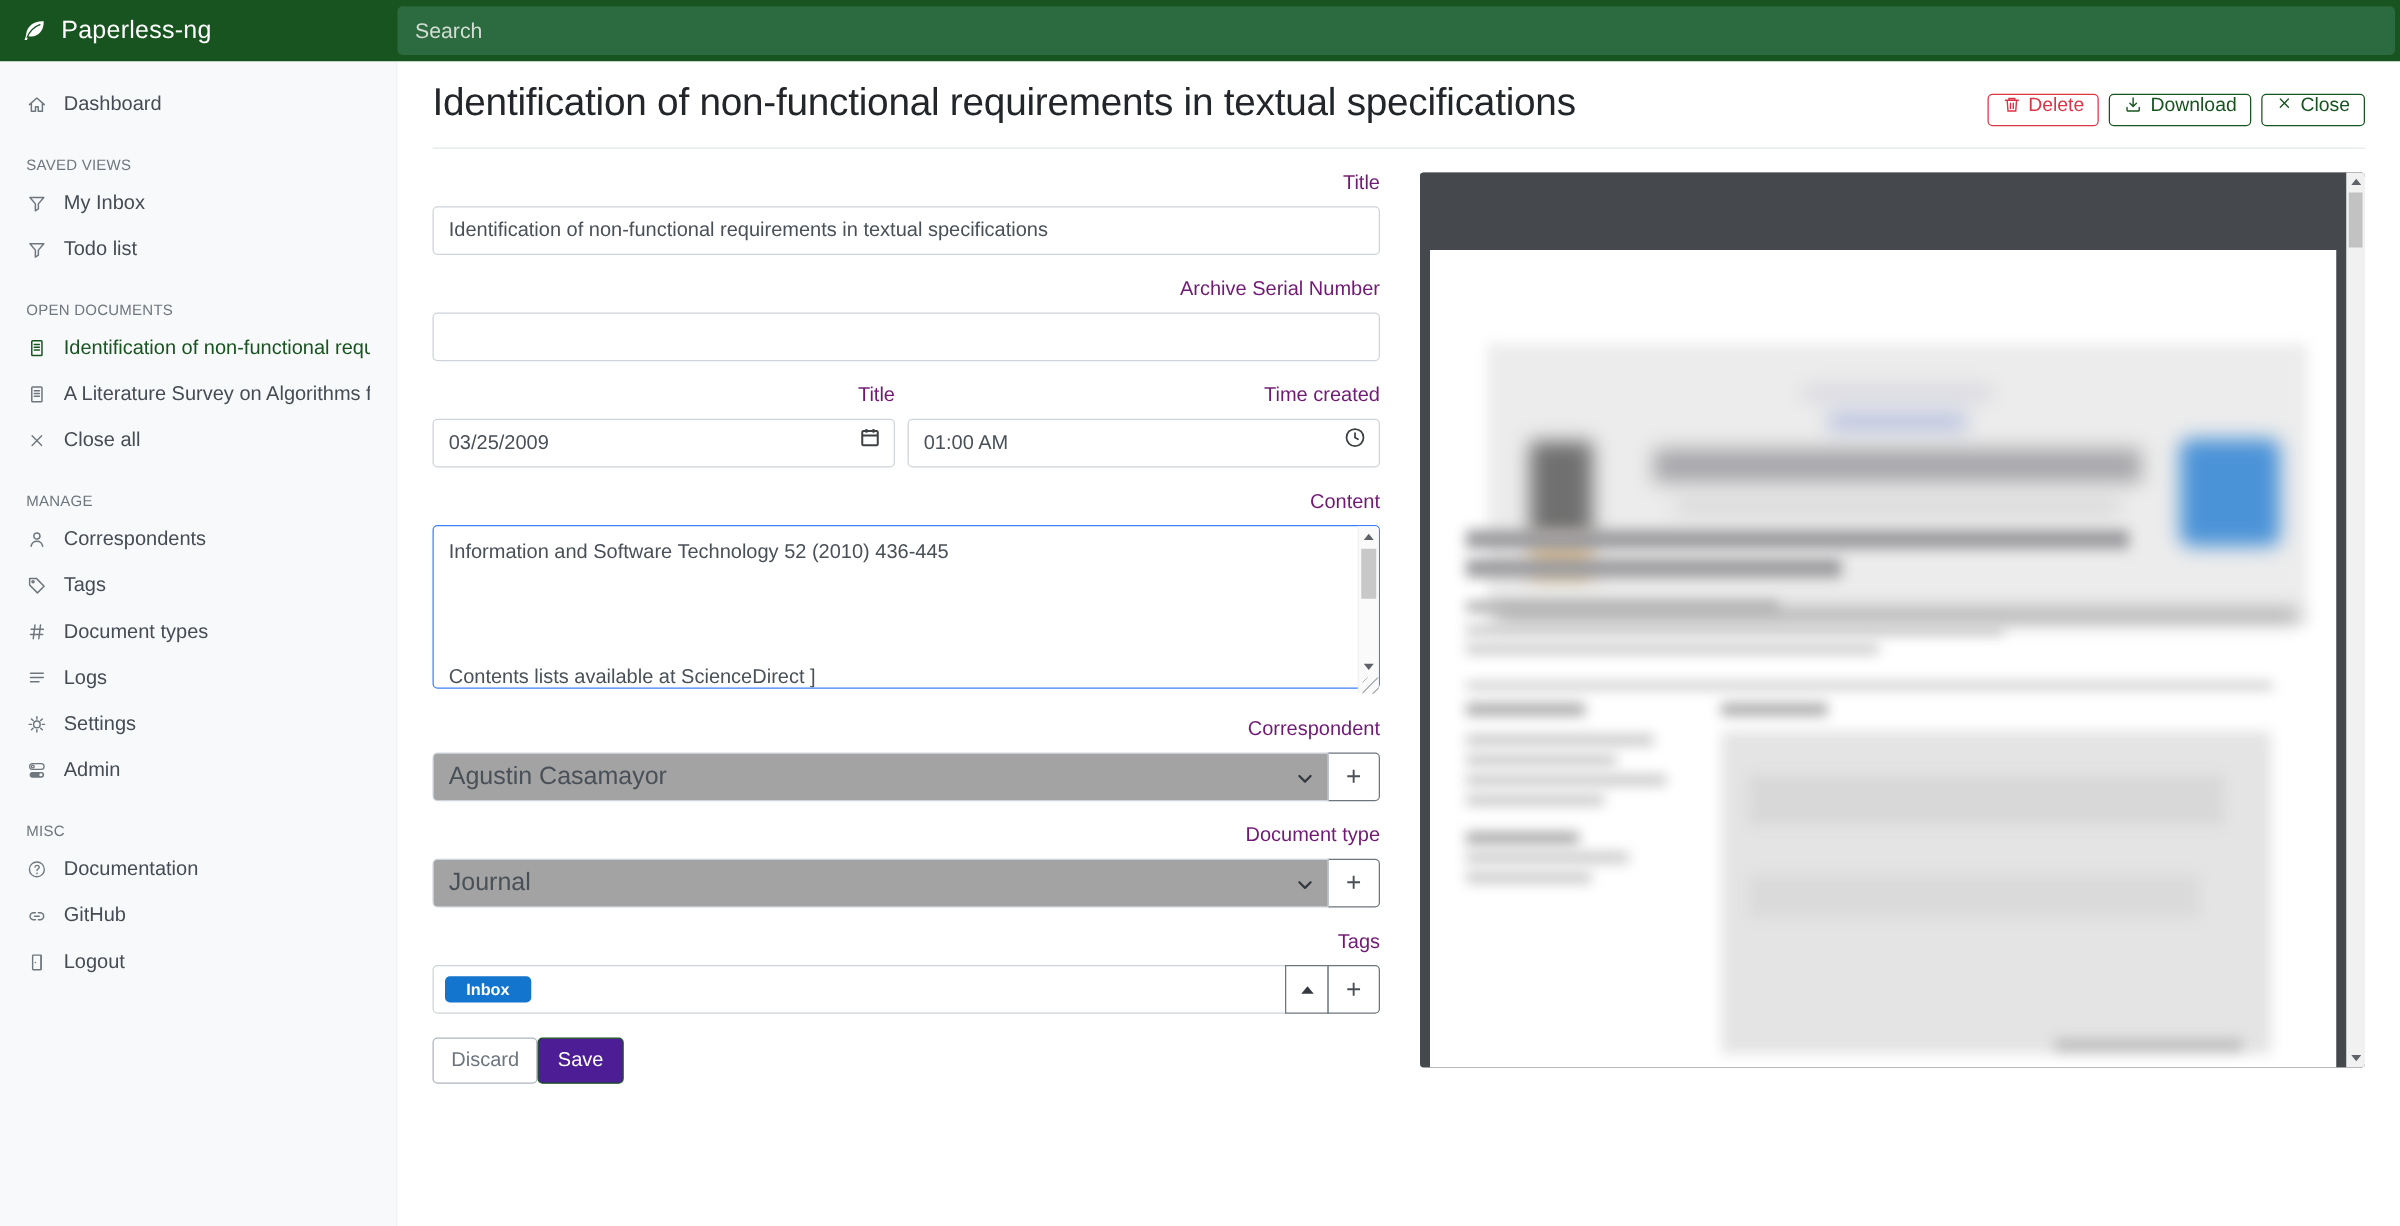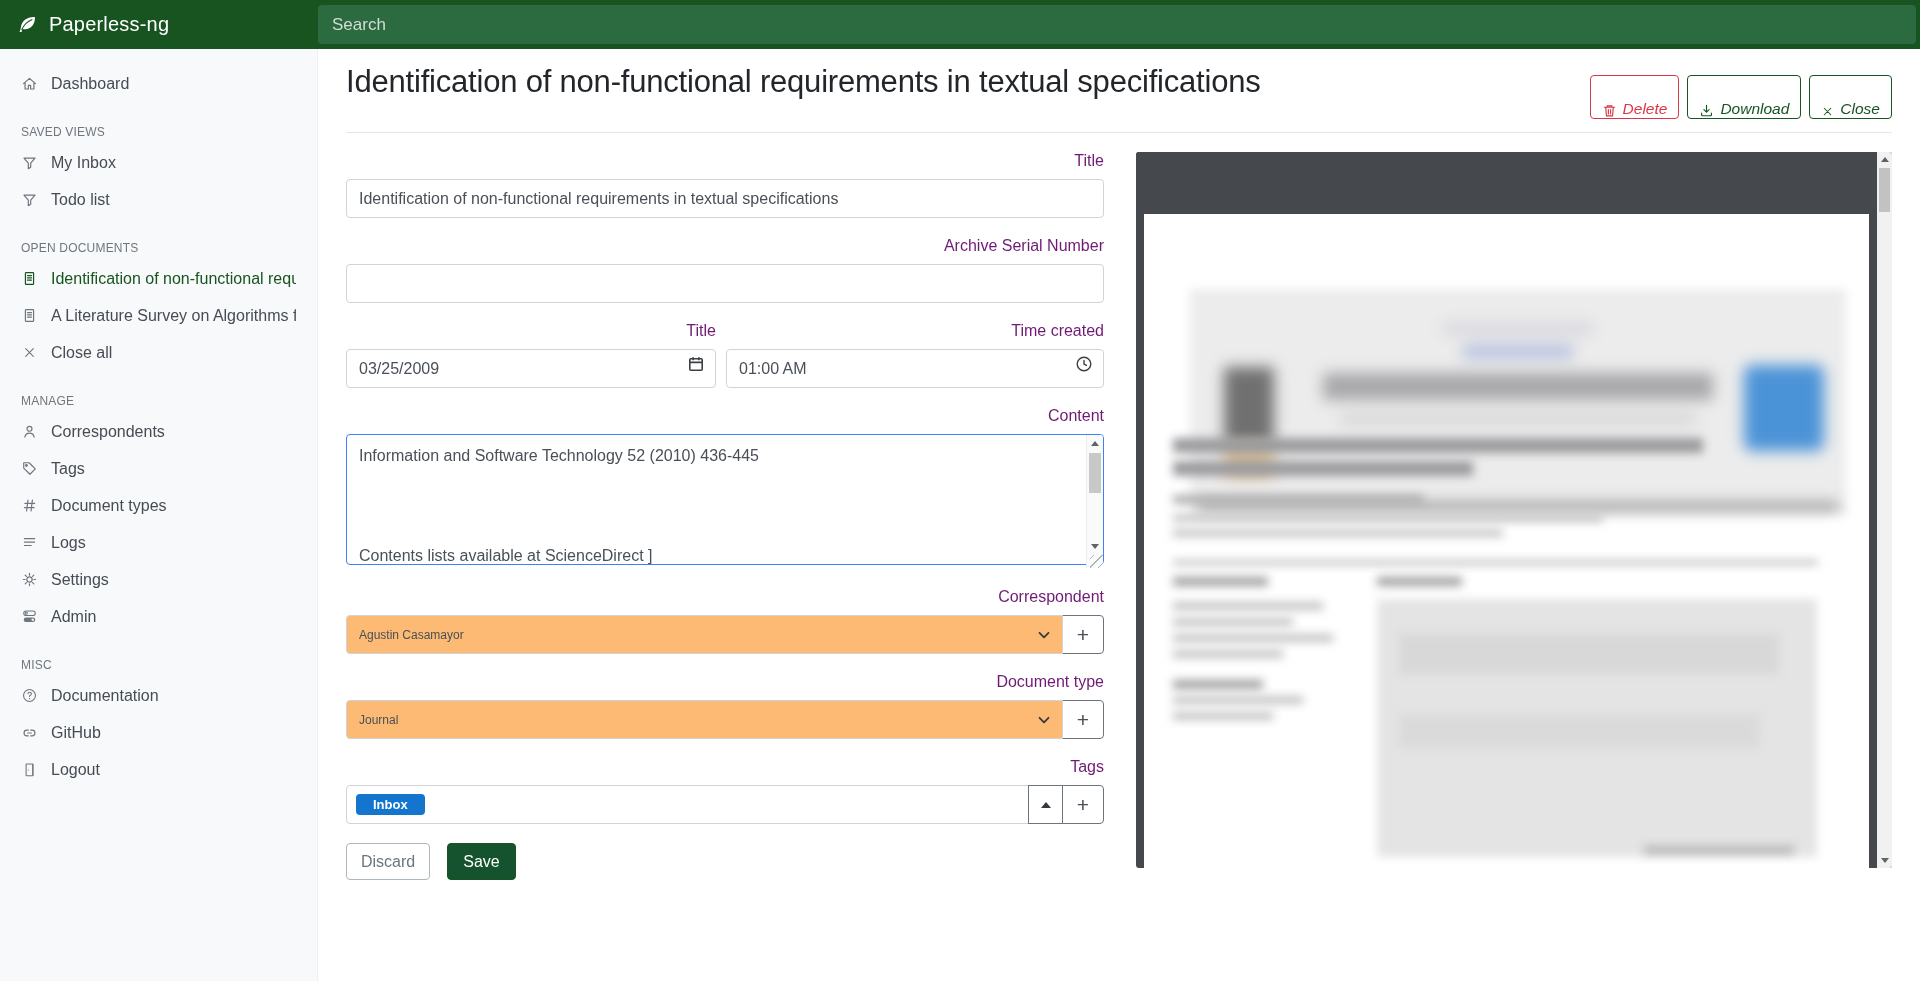--- a/index.html
+++ b/index.html
@@ -26,22 +26,22 @@
     align-items:center; justify-content:center; }
   .nav-item .lbl { overflow:hidden; text-overflow:clip; }
   .nav-item.active, .nav-item.active .ic { color:#17541f; }
   .nav-header { margin:23px 21px 4px; font-size:12px; line-height:15px; color:#6e767e; letter-spacing:.2px; }
   .ic svg { width:100%; height:100%; }
   
   .main { position:absolute; left:318px; top:49px; right:0; bottom:0; background:#fff; padding:0 28px; }
   .page-header { display:flex; border-bottom:1px solid #e4e7e9; padding-bottom:13px; }
   .page-title { flex:1; margin:9px 0 0; font-size:31px; font-weight:400; color:#22262a; line-height:47px; letter-spacing:-.2px; }
   .actions { display:flex; gap:8px; margin-top:26px; flex:none; align-self:flex-start; }
-  .btn-o { height:44px; padding:0 11px; border-radius:4px; background:#fff; font-size:15.5px;
-    display:inline-flex; align-items:flex-end; gap:6px; cursor:pointer; font-family:inherit;font-style:italic; }
+  .btn-o { height:26px; padding:0 11px; border-radius:4px; background:#fff; font-size:15.5px;
+    display:inline-flex; align-items:flex-start; gap:6px; cursor:pointer; font-family:inherit; }
   .btn-delete { color:#dc3545; border:1px solid #dc3545; }
   .btn-green  { color:#17541f; border:1px solid #17541f; }
   .btn-o svg { flex:none; }
   .content-row { display:flex; margin-top:19px; }
   
   .form-col { width:758px; flex:none; margin-right:32px; }
   .fg { margin-bottom:19px; }
   .fg label { display:block; font-size:16px; color:#701a75; margin-bottom:9px;text-align:right; }
   .inp { width:100%; height:39px; border:1px solid #ced4da; border-radius:4px; font-size:16px;
     color:#495057; padding:0 12px; background:#fff; font-family:inherit; outline:none; }
@@ -58,36 +58,36 @@
   .arr { position:absolute; left:0; right:0; height:16px; display:flex; align-items:center; justify-content:center; cursor:pointer; }
   .arr-up { top:0; } .arr-down { bottom:14px; }
   .tri-up { width:0; height:0; border-left:4px solid transparent; border-right:4px solid transparent; border-bottom:5px solid #5f6368; }
   .tri-down { width:0; height:0; border-left:4px solid transparent; border-right:4px solid transparent; border-top:5px solid #5f6368; }
   .sb-thumb { position:absolute; left:2px; right:2px; background:#c8c8c8; cursor:pointer; }
   .ta-thumb { top:18px; height:40px; }
   .grip { position:absolute; right:1px; bottom:1px; width:13px; height:13px; border-radius:0 0 3px 0; cursor:nwse-resize;
     background:repeating-linear-gradient(-45deg, transparent 0 3px, #aeb3b8 3px 4px, transparent 4px 6px); }
   .input-group { display:flex; }
   .sel { flex:1; height:39px; border:1px solid #ced4da; border-radius:4px 0 0 4px; display:flex; align-items:center;
-    padding:0 30px 0 12px; font-size:12px; color:#495057; background:#fdba74; position:relative; cursor:pointer; }
+    padding:0 30px 0 12px; font-size:20px; color:#495057; background:#a3a3a3; position:relative; cursor:pointer; }
   .sel .chev { position:absolute; right:10px; top:11px; width:16px; height:16px; }
   .btn-plus { width:42px; height:39px; flex:none; border:1px solid #6c757d; border-radius:0 4px 4px 0; margin-left:-1px;
     background:#fff; color:#495057; font-size:21px; display:flex; align-items:center; justify-content:center; cursor:pointer; font-family:inherit; }
   .btn-caret { width:35px; height:39px; flex:none; border:1px solid #6c757d; margin-left:-1px; background:#fff;
     display:flex; align-items:center; justify-content:center; cursor:pointer; }
   .caret-up { width:0; height:0; border-left:5px solid transparent; border-right:5px solid transparent; border-bottom:6px solid #343a40; }
   .tags-box { flex:1; height:39px; border:1px solid #ced4da; border-radius:4px 0 0 4px; background:#fff;
     display:flex; align-items:center; padding:0 9px; }
   .tag-pill { background:#1375cd; color:#fff; font-size:13px; font-weight:700; padding:4px 17px; border-radius:4px;
     line-height:1; cursor:pointer; }
   .form-btns { display:flex; margin-top:11px; }
   .btn-discard { height:37px; padding:0 14px; border:1px solid #adb5bd; border-radius:4px; color:#6c757d;
     background:#fff; font-size:16px; cursor:pointer; font-family:inherit; }
-  .btn-save { height:37px; padding:0 15px; margin-left:17px; border:1px solid #17541f; border-radius:4px;
-    color:#fff; background:#14532d; font-size:16px; cursor:pointer; font-family:inherit; }
+  .btn-save { height:37px; padding:0 15px; border:1px solid #17541f; border-radius:4px;
+    color:#fff; background:#4c1d95; font-size:16px; cursor:pointer; font-family:inherit; }
   
   .preview { flex:1; max-width:756px; height:716px; position:relative; background:#45494d; border-radius:3px; overflow:hidden; }
   .pdf-toolbar { position:absolute; left:0; right:15px; top:0; height:62px; background:#45494d; }
   .pdf-page { position:absolute; left:8px; right:23px; top:62px; bottom:0; background:#fff; overflow:hidden; }
   .bb { position:absolute; filter:blur(5px); }
   .banner { left:46px; top:75px; width:656px; height:226px; background:#ececec; border-radius:2px; }
   .banner .bb { filter:blur(6px); }
   .pv-sb { position:absolute; top:0; bottom:0; right:0; width:15px; background:#f1f1f1; }
   .pv-up { top:0; height:15px; } .pv-down { bottom:0; height:15px; }
   .pv-thumb { top:16px; height:44px; background:#c2c2c2; }

